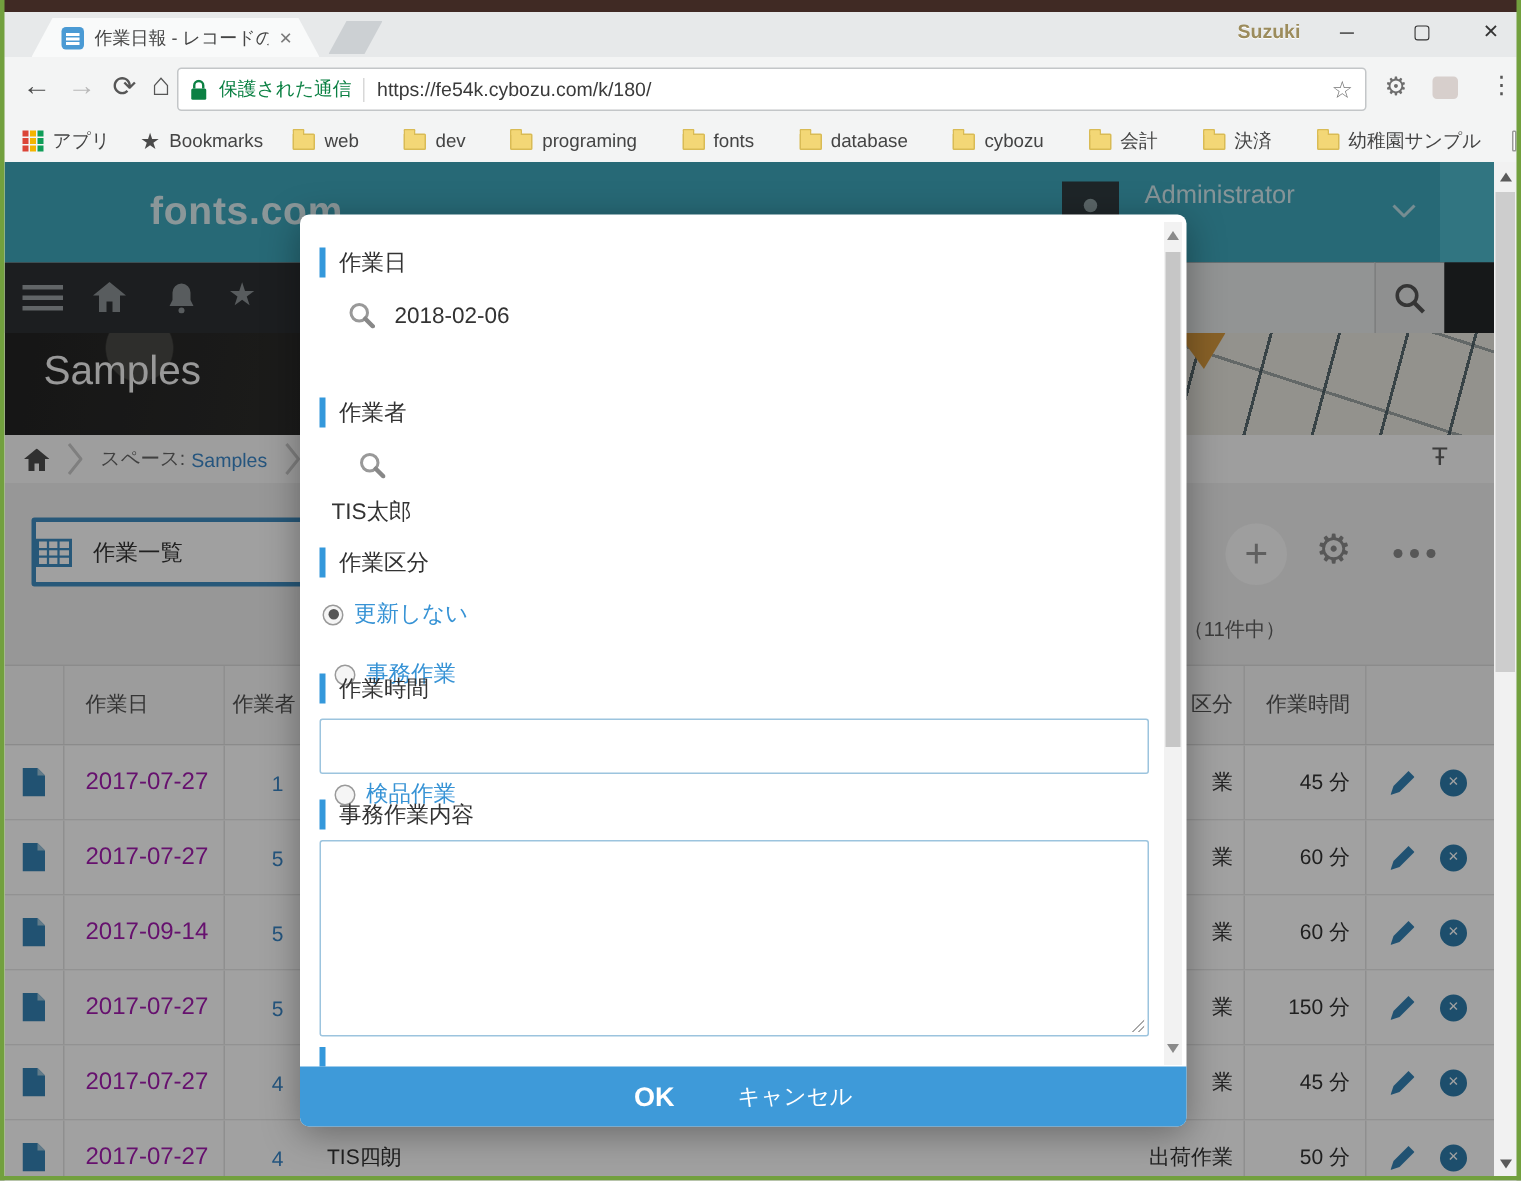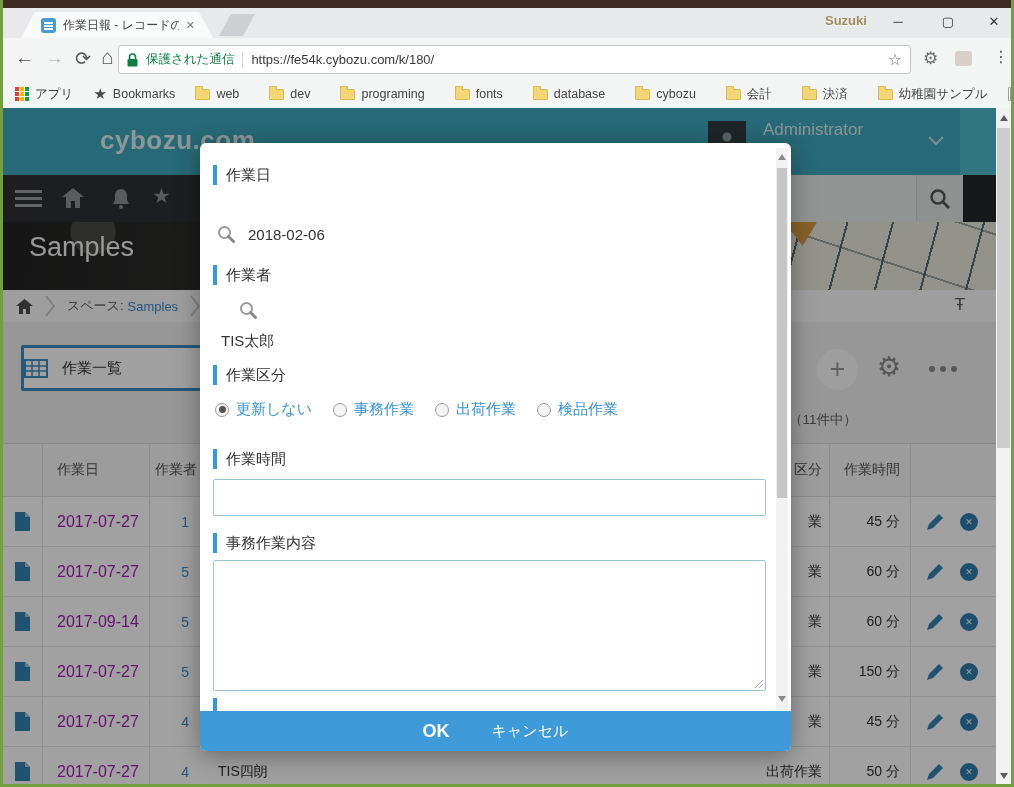--- a/index.html
+++ b/index.html
@@ -121,21 +121,21 @@
   .wsb-down { position:absolute; left:4px; top:665px; width:0; height:0; border-left:4px solid transparent; border-right:4px solid transparent; border-top:6px solid #5a5a5a;}
   .wsb-thumb { position:absolute; left:1px; top:20px; width:13px; height:320px; background:#cdcdcd;}
 
   
   .modal { left:200px; top:143px; width:591px; height:608px; background:#fff; border-radius:6px; z-index:100; box-shadow:0 5px 25px rgba(0,0,0,.35);}
   .f-label { position:absolute; display:flex; align-items:center; gap:9px;}
   .f-bar { width:4px; height:20px; background:#3498db;}
   .f-text { font-size:15px; color:#333;}
   .lookup { position:absolute; display:flex; align-items:center; gap:13px;}
   .lookup-val { font-size:15px; color:#333;}
-  .radio-row { position:absolute; left:15px; top:257px; display:flex; gap:21px; align-items:center;}
+  .radio-row { position:absolute; left:15px; top:257px; display:flex; gap:21px; align-items:center;flex-direction:column;}
   .radio-item { display:flex; align-items:center; gap:7px;}
   .radio-circle { width:14px; height:14px; border-radius:50%; border:1px solid #9a9a9a; background:#f5f5f5; display:flex; align-items:center; justify-content:center;}
   .radio-dot { width:7px; height:7px; border-radius:50%; background:#555; display:none;}
   .radio-dot.on { display:block;}
   .radio-label { font-size:15px; color:#3793d5;}
   .m-input { position:absolute; left:13px; top:336px; width:553px; height:37px; border:1px solid #9cc4de; border-radius:2px; background:#fff; font-size:15px; padding:0 8px; outline:none;}
   .m-textarea { position:absolute; left:13px; top:417px; width:553px; height:131px; border:1px solid #9cc4de; border-radius:2px; background:#fff;}
   .resize-grip { position:absolute; right:2px; bottom:2px; width:10px; height:10px;
      background:repeating-linear-gradient(135deg, transparent 0 2px, #a9a9a9 2px 3px); clip-path:polygon(100% 0,100% 100%,0 100%);}
   .next-bar { position:absolute; left:13px; top:555px; width:4px; height:13px; background:#3498db;}
@@ -246,21 +246,21 @@
       <span class="folder"></span>
       <span>幼稚園サンプル</span>
     </div>
     </div>
   <span class="page-icon"></span>
 </div>
 
 <div class="abs page">
 
   <div class="sheader">
-    <span class="logo">cybozu.com</span>
+    <span class="logo">fonts.com</span>
     <span class="avatar">
       <svg width="20" height="22" viewBox="0 0 20 22">
         <circle cx="10" cy="7" r="4.5" fill="#8fa0a3"></circle>
           <path d="M1 22 a9 8 0 0 1 18 0 z" fill="#8fa0a3"></path>
       </svg>
     </span>
     <span class="account-name">Administrator</span>
     <svg class="acct-chevron" width="16" height="9" viewBox="0 0 16 9">
       <polyline points="1,1 8,8 15,1" fill="none" stroke="rgba(255,255,255,.65)" stroke-width="2"></polyline>
     </svg>
@@ -471,21 +471,21 @@
   <span class="wsb-thumb"></span>
   <span class="wsb-down"></span>
 </div>
 
 <div class="abs modal">
 
   <div class="f-label" style="left:13px;top:22px;">
     <span class="f-bar"></span>
     <span class="f-text">作業日</span>
   </div>
-  <div class="lookup" style="left:17px;top:58px;margin-top:24px;">
+  <div class="lookup" style="left:32px;top:58px;">
     <svg width="18" height="18" viewBox="0 0 18 18">
       <circle cx="7.5" cy="7.5" r="5.5" fill="none" stroke="#999" stroke-width="2"></circle>
       <line x1="11.5" y1="11.5" x2="16.5" y2="16.5" stroke="#888" stroke-width="3" stroke-linecap="round"></line>
     </svg>
     <span class="lookup-val">2018-02-06</span>
   </div>
 
   <div class="f-label" style="left:13px;top:122px;">
     <span class="f-bar"></span>
     <span class="f-text">作業者</span>

